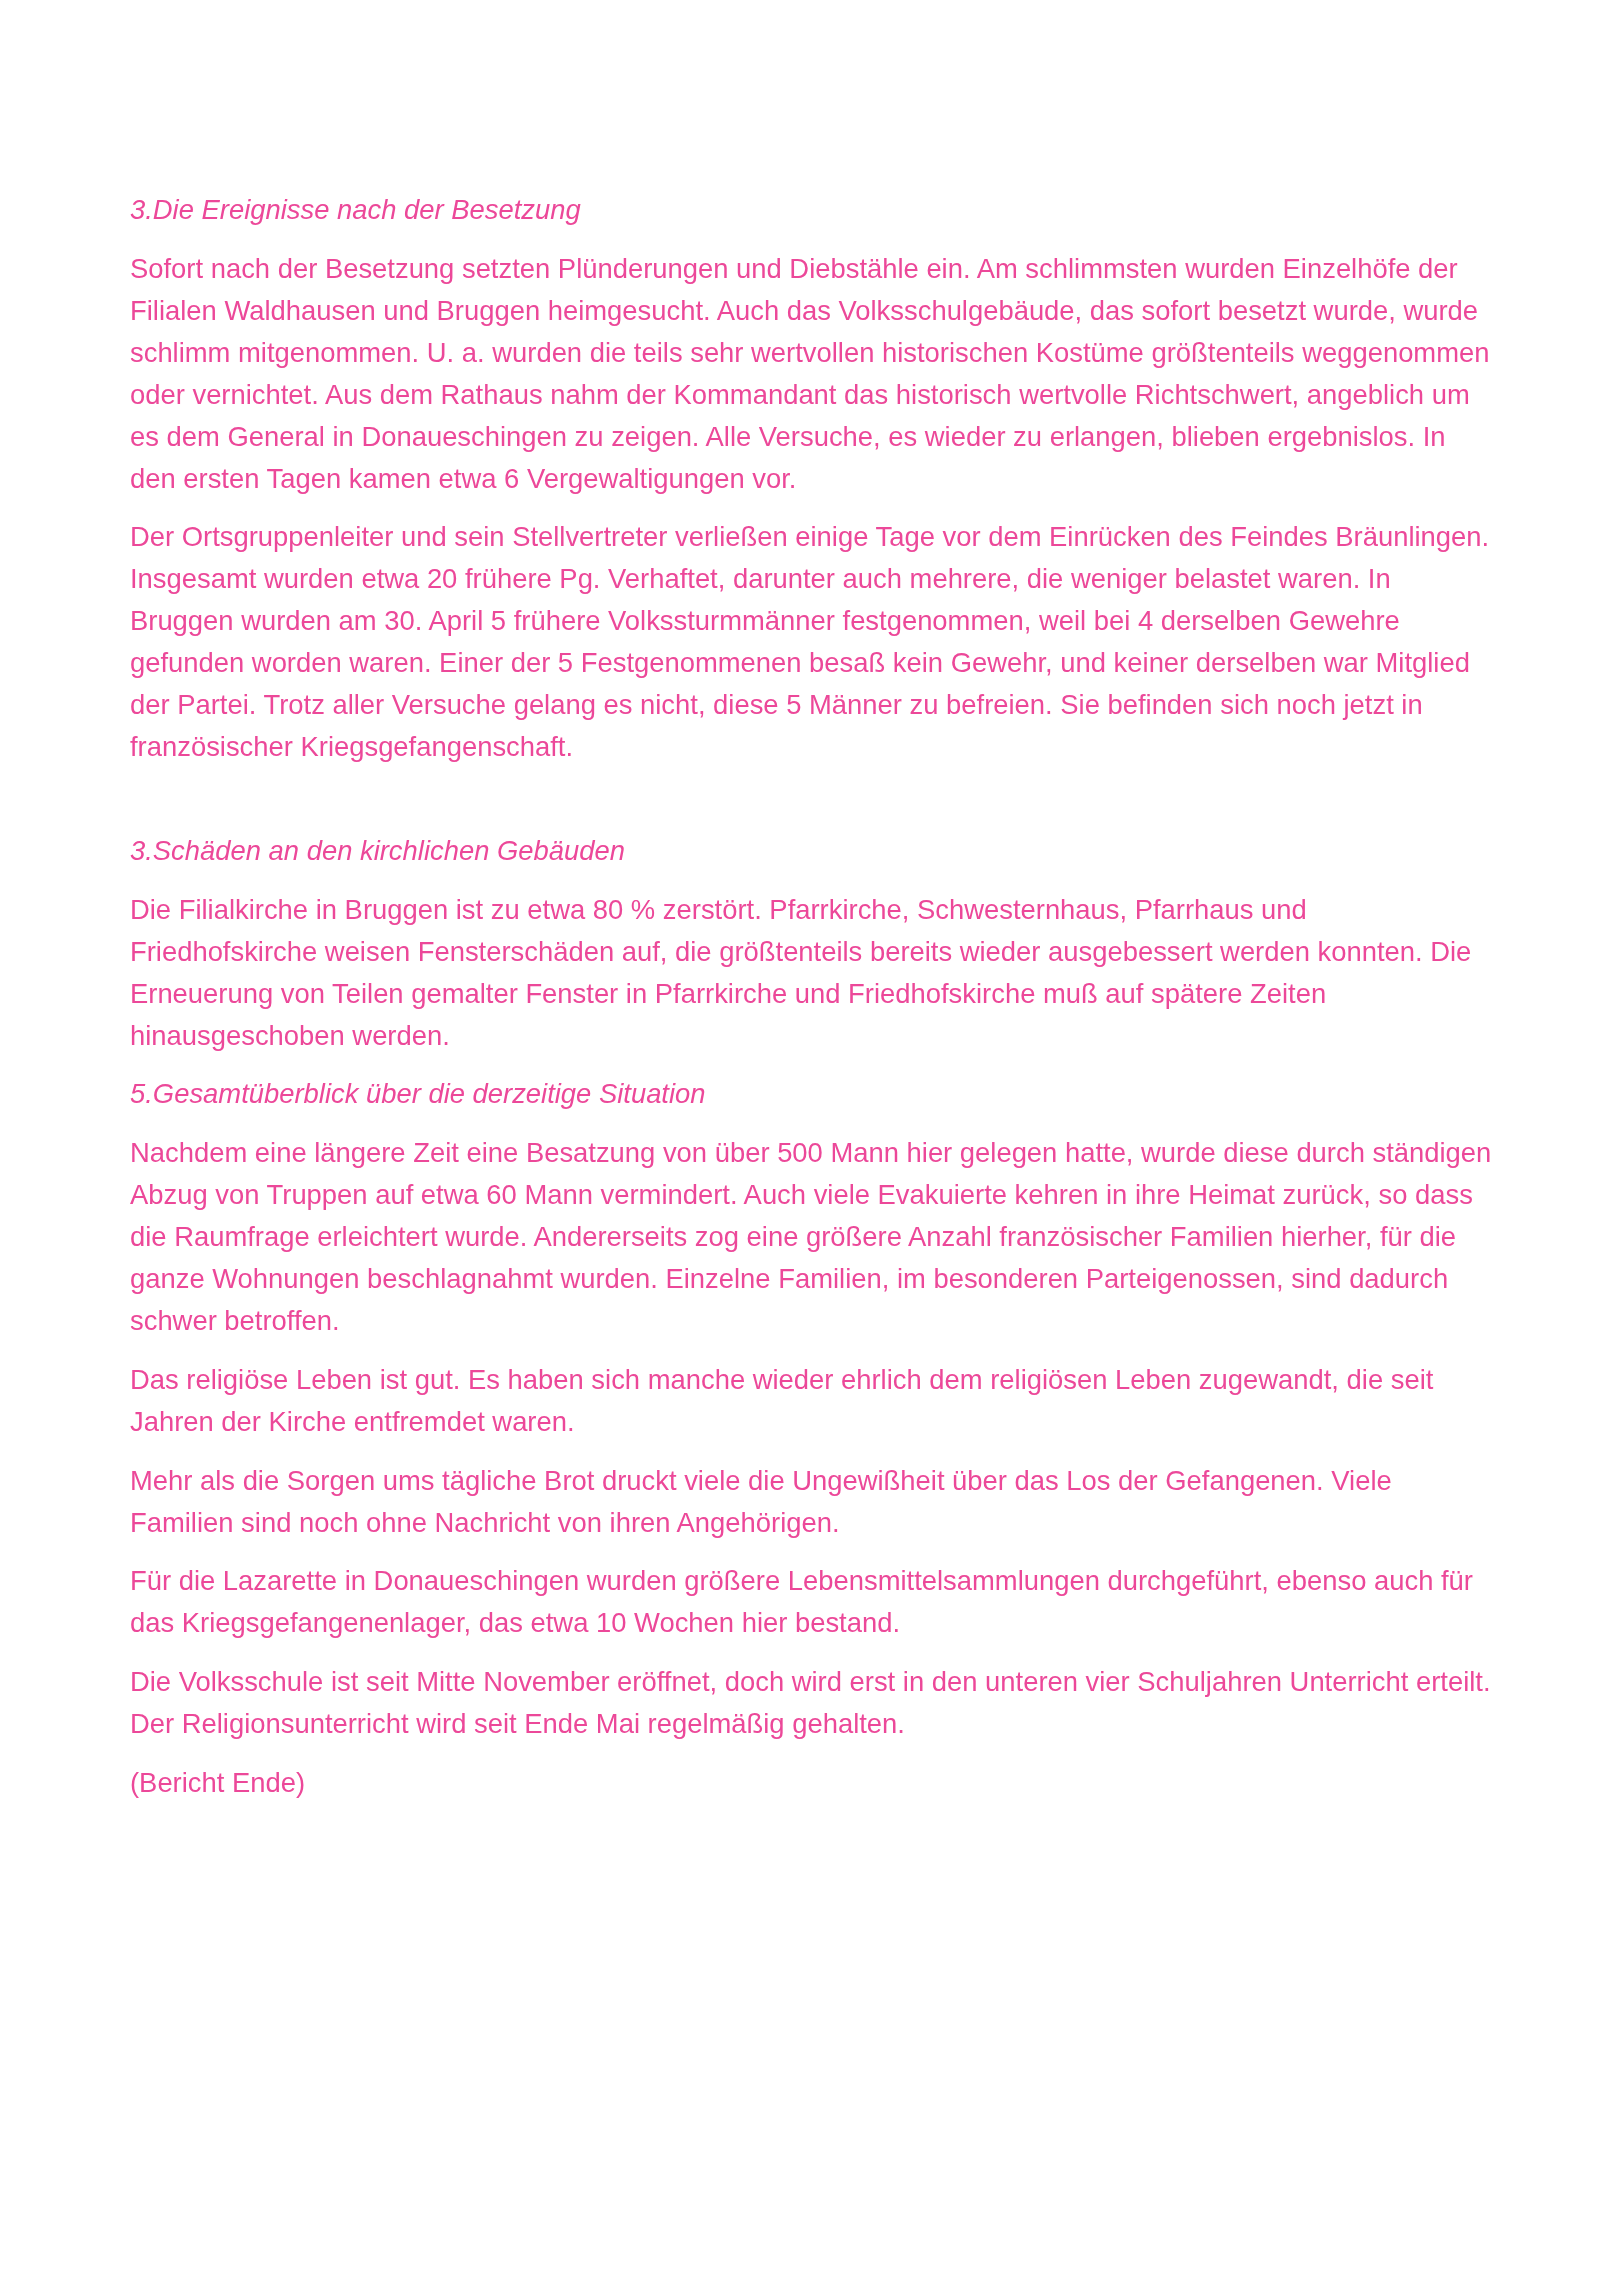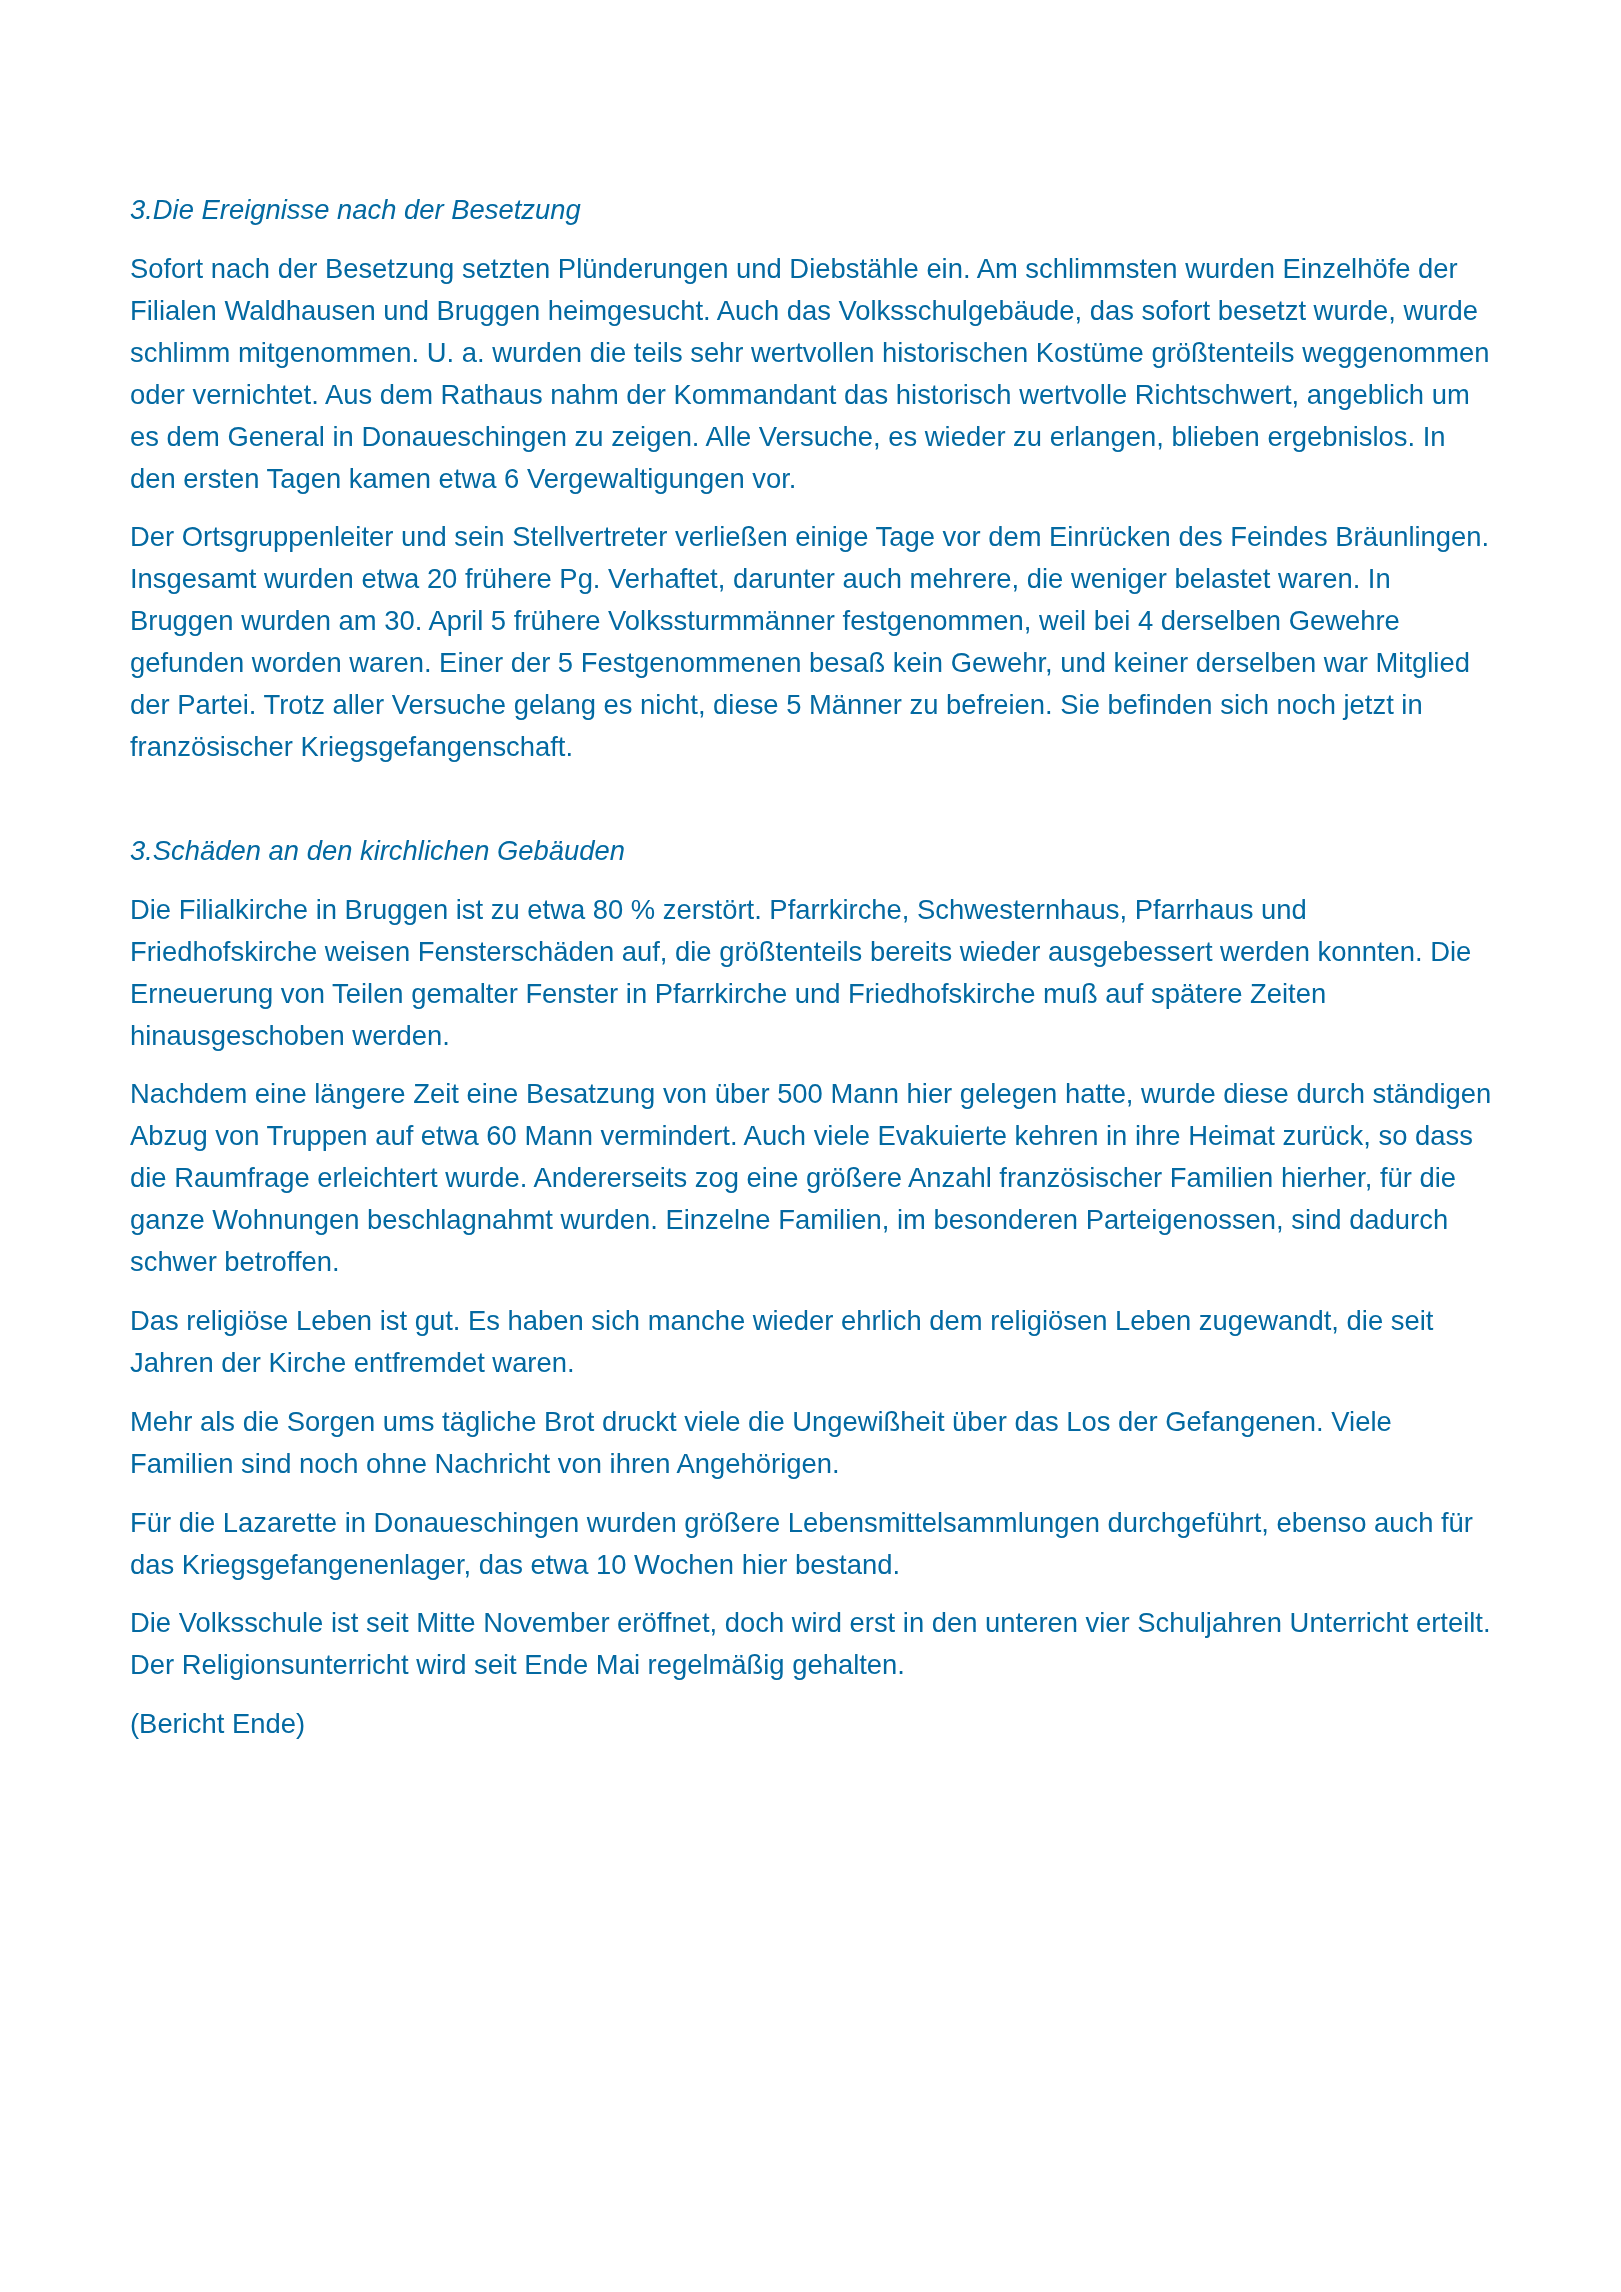--- a/index.html
+++ b/index.html
@@ -11,21 +11,21 @@
     position: relative;
     width: 1621px;
     height: 2293px;
     margin: 0 auto;
     background: #ffffff;
     box-sizing: border-box;
     padding: 189px 123px 0 130px;
     font-family: "Liberation Sans", "DejaVu Sans", sans-serif;
     font-size: 27.4px;
     line-height: 42px;
-    color: #0369a1;
+    color: #ec4899;
     overflow: hidden;
   }
   .section-heading {
     font-style: italic;
     font-weight: normal;
     font-size: 27.4px;
     line-height: 42px;
     margin: 0 0 16.7px 0;
   }
   .body-paragraph {
@@ -50,20 +50,21 @@
   <p class="body-paragraph">Sofort nach der Besetzung setzten Plünderungen und Diebstähle ein. Am schlimmsten wurden Einzelhöfe der Filialen Waldhausen und Bruggen heimgesucht. Auch das Volksschulgebäude, das sofort besetzt wurde, wurde schlimm mitgenommen. U. a. wurden die teils sehr wertvollen historischen Kostüme größtenteils weggenommen oder vernichtet. Aus dem Rathaus nahm der Kommandant das historisch wertvolle Richtschwert, angeblich um es dem General in Donaueschingen zu zeigen. Alle Versuche, es wieder zu erlangen, blieben ergebnislos. In den ersten Tagen kamen etwa 6 Vergewaltigungen vor.</p>
 
   <p class="body-paragraph">Der Ortsgruppenleiter und sein Stellvertreter verließen einige Tage vor dem Einrücken des Feindes Bräunlingen. Insgesamt wurden etwa 20 frühere Pg. Verhaftet, darunter auch mehrere, die weniger belastet waren. In Bruggen wurden am 30. April 5 frühere Volkssturmmänner festgenommen, weil bei 4 derselben Gewehre gefunden worden waren. Einer der 5 Festgenommenen besaß kein Gewehr, und keiner derselben war Mitglied der Partei. Trotz aller Versuche gelang es nicht, diese 5 Männer zu befreien. Sie befinden sich noch jetzt in französischer Kriegsgefangenschaft.</p>
 
   <div class="section-gap"></div>
 
   <h2 class="section-heading">3.Schäden an den kirchlichen Gebäuden</h2>
 
   <p class="body-paragraph">Die Filialkirche in Bruggen ist zu etwa 80 % zerstört. Pfarrkirche, Schwesternhaus, Pfarrhaus und Friedhofskirche weisen Fensterschäden auf, die größtenteils bereits wieder ausgebessert werden konnten. Die Erneuerung von Teilen gemalter Fenster in Pfarrkirche und Friedhofskirche muß auf spätere Zeiten hinausgeschoben werden.</p>
 
+  <h2 class="section-heading">5.Gesamtüberblick über die derzeitige Situation</h2>
 
   <p class="body-paragraph">Nachdem eine längere Zeit eine Besatzung von über 500 Mann hier gelegen hatte, wurde diese durch ständigen Abzug von Truppen auf etwa 60 Mann vermindert. Auch viele Evakuierte kehren in ihre Heimat zurück, so dass die Raumfrage erleichtert wurde. Andererseits zog eine größere Anzahl französischer Familien hierher, für die ganze Wohnungen beschlagnahmt wurden. Einzelne Familien, im besonderen Parteigenossen, sind dadurch schwer betroffen.</p>
 
 
   <p class="body-paragraph">Das religiöse Leben ist gut. Es haben sich manche wieder ehrlich dem religiösen Leben zugewandt, die seit Jahren der Kirche entfremdet waren.</p>
 
   <p class="body-paragraph">Mehr als die Sorgen ums tägliche Brot druckt viele die Ungewißheit über das Los der Gefangenen. Viele Familien sind noch ohne Nachricht von ihren Angehörigen.</p>
 
   <p class="body-paragraph">Für die Lazarette in Donaueschingen wurden größere Lebensmittelsammlungen durchgeführt, ebenso auch für das Kriegsgefangenenlager, das etwa 10 Wochen hier bestand.</p>
 

